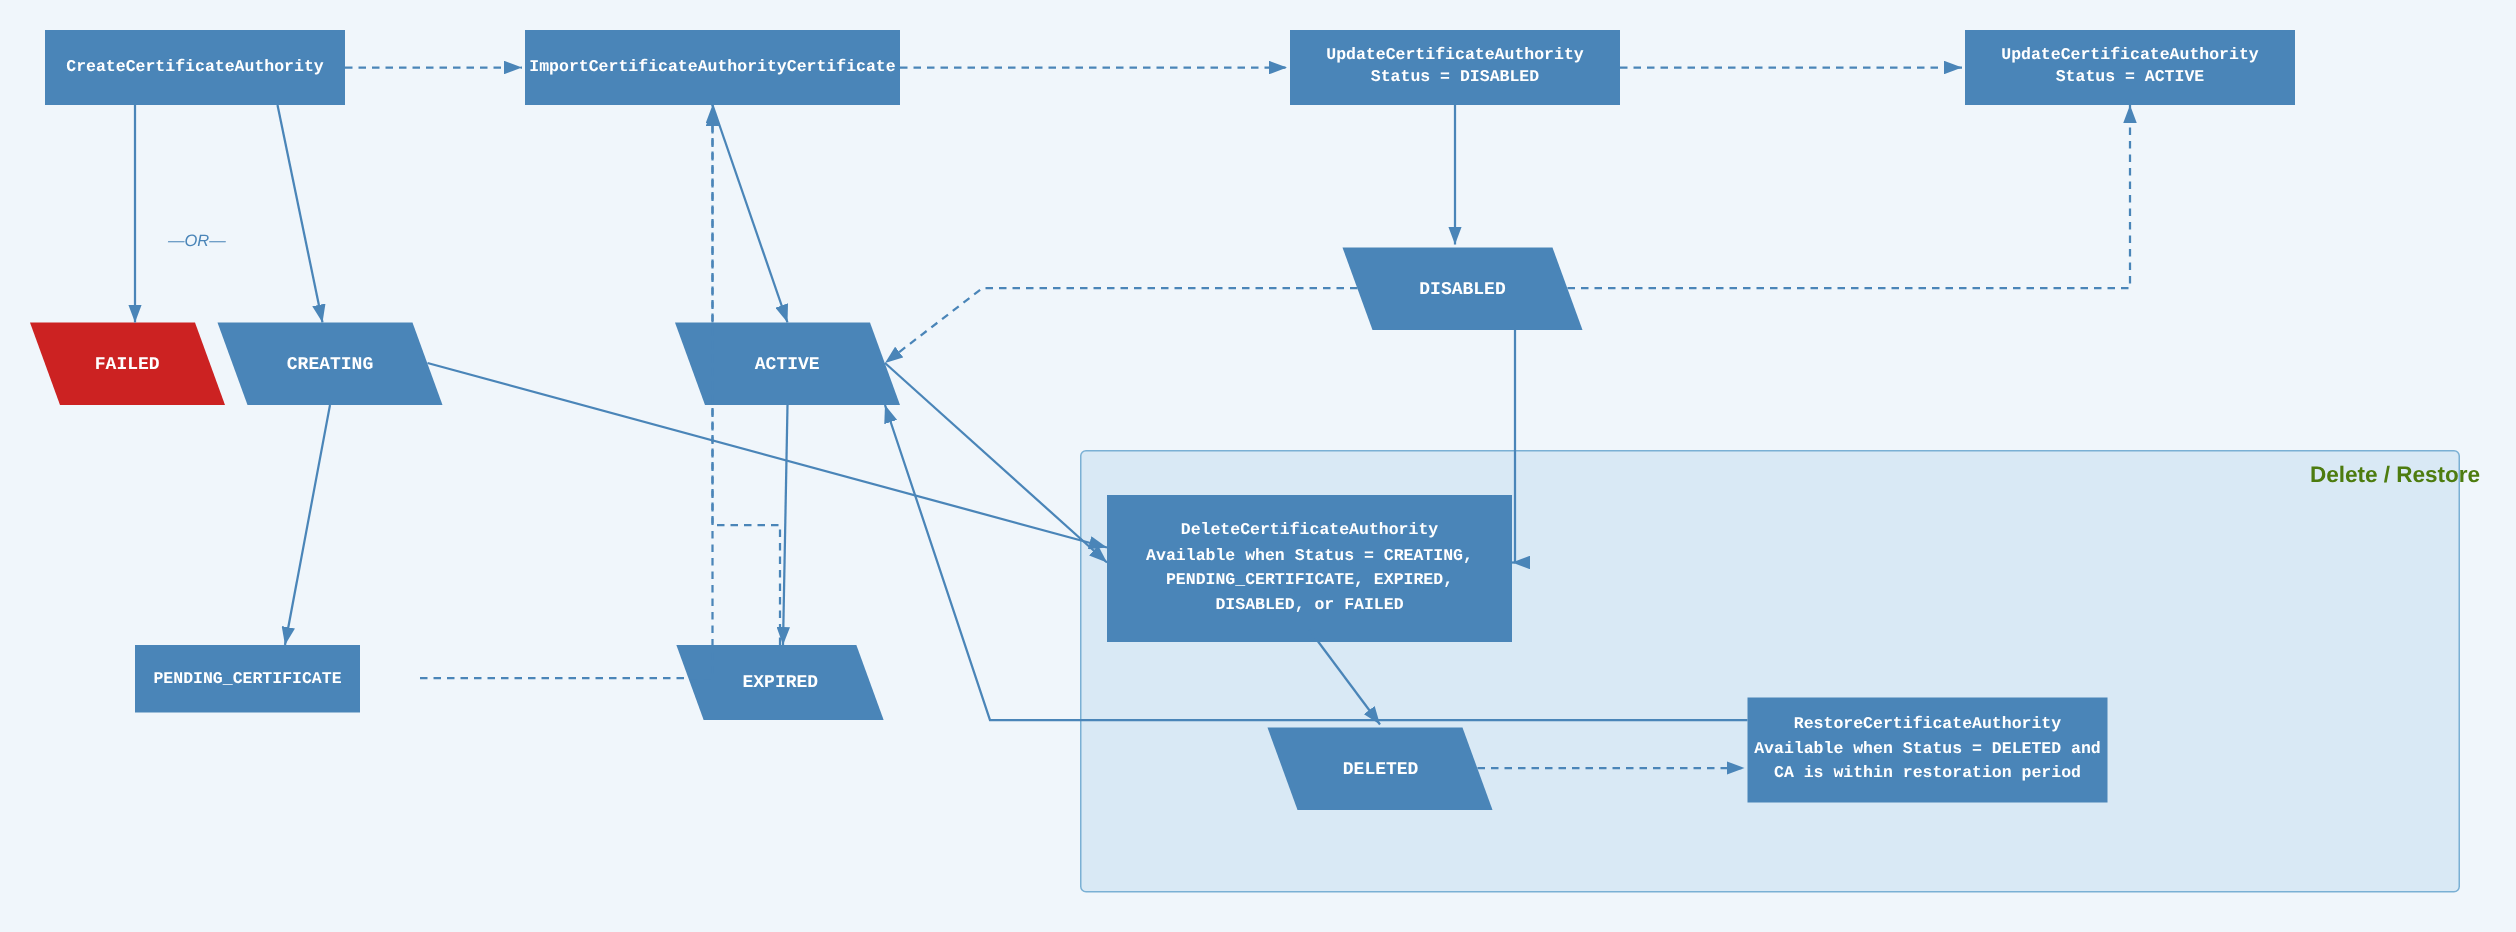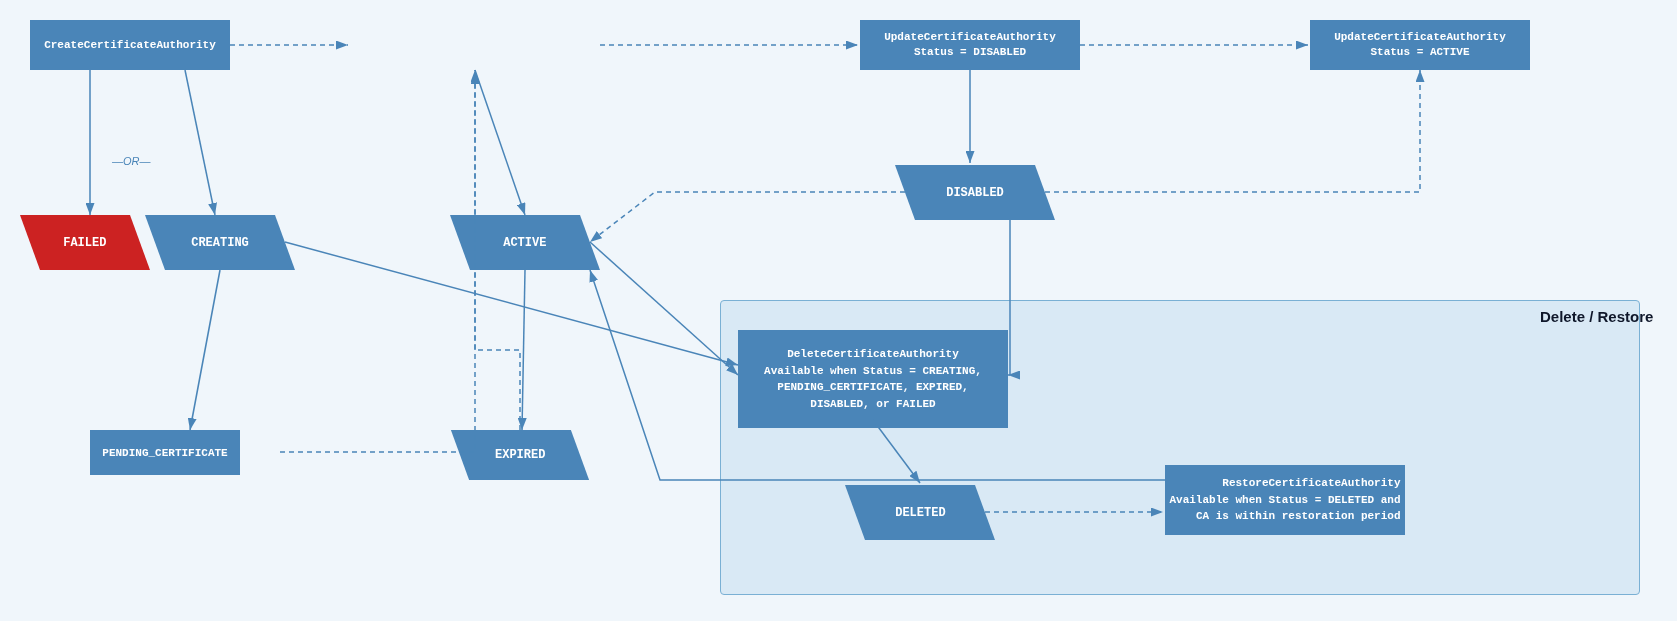--- a/index.html
+++ b/index.html
@@ -73,21 +73,21 @@
 
     .delete-restore-box {
       position: absolute;
       background: rgba(176, 210, 235, 0.35);
       border: 1.5px solid #7ab0d4;
       border-radius: 4px;
     }
 
     .delete-restore-label {
       position: absolute;
-      color: #0f172a;
+      color: #4d7c0f;
       font-size: 15px;
       font-weight: bold;
       font-family: Arial, sans-serif;
       text-align: center;
     }
 
     .or-label {
       position: absolute;
       color: #4a85b8;
       font-size: 11px;
@@ -97,20 +97,21 @@
 </head>
 <body>
 
 <div id="diagram">
 
   <div class="delete-restore-box" style="left:720px; top:300px; width:920px; height:295px;"></div>
   <div class="delete-restore-label" style="left:1540px; top:308px;">Delete / Restore</div>
 
   <div class="node-rect" style="left:30px; top:20px; width:200px; height:50px; font-size:11px;">CreateCertificateAuthority</div>
 
+  <div class="node-rect" style="left:350px; top:20px; width:250px; height:50px; font-size:11px;">ImportCertificateAuthorityCertificate</div>
 
   <div class="node-rect" style="left:860px; top:20px; width:220px; height:50px; font-size:11px; line-height:1.4;">
     <span style="white-space:pre-line;">UpdateCertificateAuthority
 Status = DISABLED</span>
   </div>
 
   <div class="node-rect" style="left:1310px; top:20px; width:220px; height:50px; font-size:11px; line-height:1.4;">
     <span style="white-space:pre-line;">UpdateCertificateAuthority
 Status = ACTIVE</span>
   </div>
@@ -156,21 +157,21 @@
 DISABLED, or FAILED</span>
   </div>
 
   <div class="node-parallelogram" style="left:855px; top:485px; width:130px; height:55px;">
     <div class="para-inner">
       <span class="para-text">DELETED</span>
     </div>
   </div>
 
   <div class="node-rect" style="left:1165px; top:465px; width:240px; height:70px; font-size:11px; line-height:1.5;">
-    <span style="white-space:pre-line; text-align:right;">RestoreCertificateAuthority
+    <span style="white-space:pre-line; text-align:center;">RestoreCertificateAuthority
 Available when Status = DELETED and
 CA is within restoration period</span>
   </div>
 
   <svg id="arrows">
     <defs>
       <marker id="arrowhead-solid" markerWidth="8" markerHeight="6" refX="8" refY="3" orient="auto">
         <polygon points="0 0, 8 3, 0 6" fill="#4a85b8"></polygon>
       </marker>
       <marker id="arrowhead-dashed" markerWidth="8" markerHeight="6" refX="8" refY="3" orient="auto">

